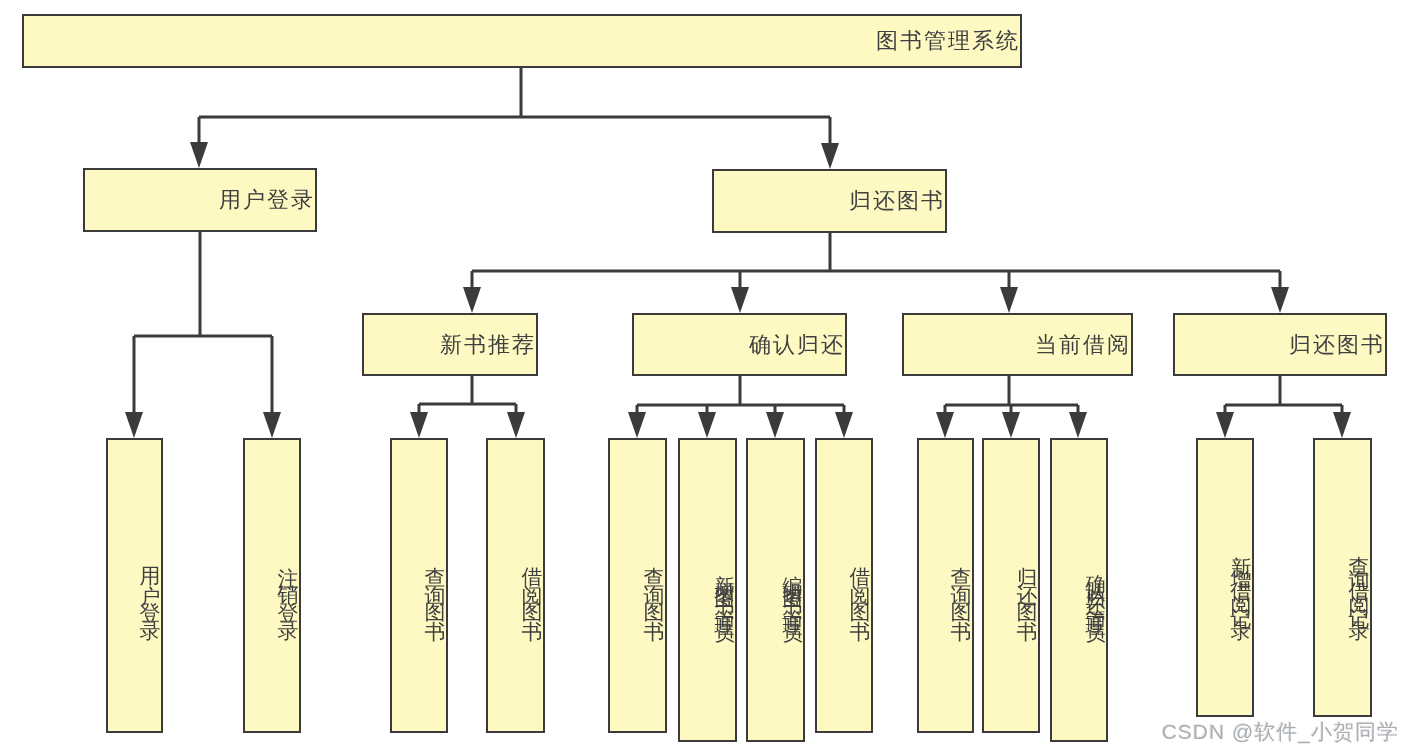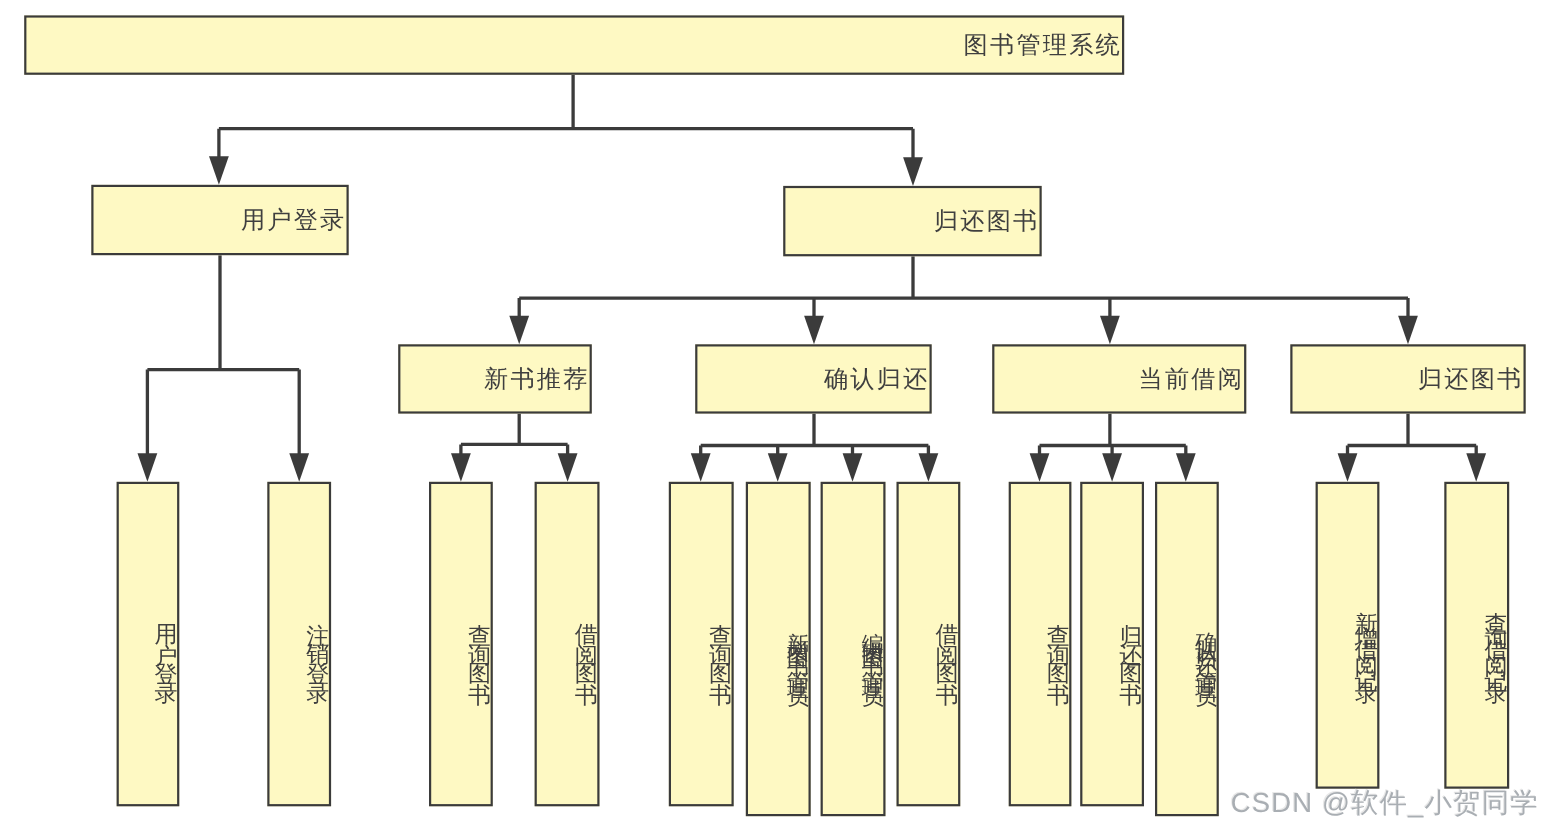--- a/index.html
+++ b/index.html
@@ -18,21 +18,21 @@
   }
   .vlabel{
     writing-mode:vertical-rl;text-orientation:mixed;
     font-size:21px;color:#3f3f3f;line-height:1;white-space:nowrap;
   }
   .v4{letter-spacing:18px;}
   .v6{letter-spacing:13px;}
   .v9{letter-spacing:7px;font-size:20px;}
   #watermark{
     position:absolute;right:6px;bottom:1px;z-index:2;
-    font-size:25px;color:#a9aeb3;letter-spacing:1px;
+    font-size:21px;color:#a9aeb3;letter-spacing:1px;
     text-shadow:1px 1px 0 #ffffff,-1px -1px 0 #e8e8e8;
   }
 </style>
 </head>
 <body>
 
 <div id="canvas">
 
   <svg id="wires" width="1405" height="747" viewBox="0 0 1405 747">
     <g stroke="#3b3b3b" stroke-width="3" fill="none">

